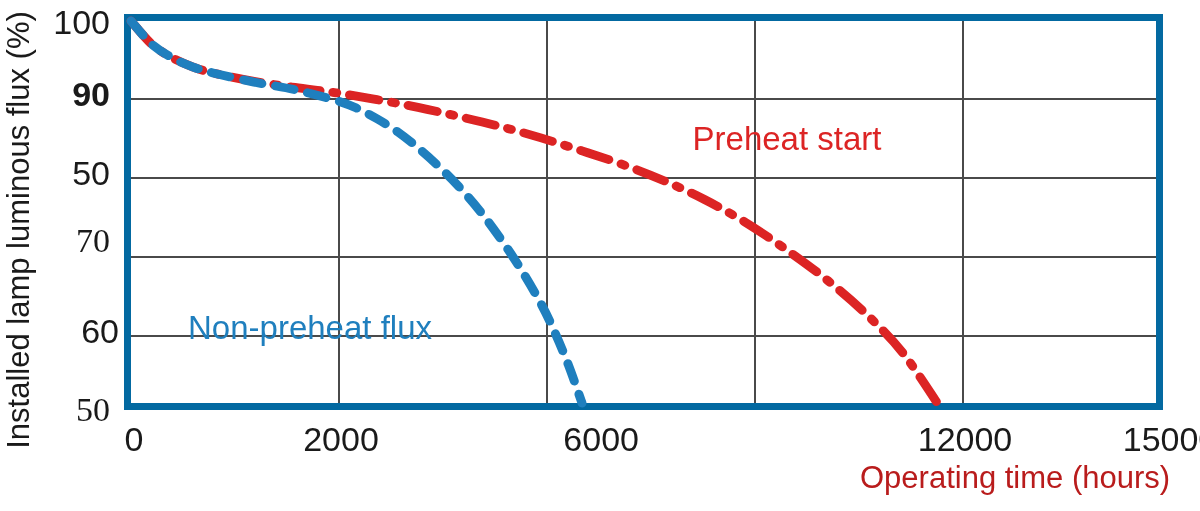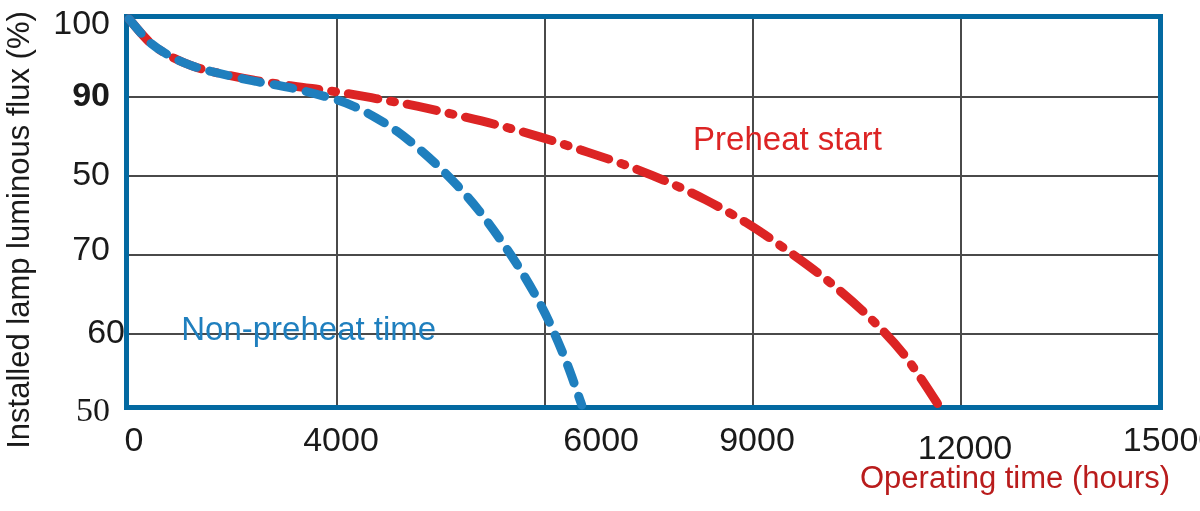--- a/index.html
+++ b/index.html
@@ -62,21 +62,21 @@
     transform: translateX(-50%);
   }
   
   .plot-area {
     position: absolute;
     left: 124px;
     top: 14px;
     width: 1039px;
     height: 396px;
     box-sizing: border-box;
-    border: 5px solid #0369a1;
+    border: 7px solid #0369a1;
     background: #ffffff;
   }
   .grid-h, .grid-v {
     position: absolute;
     background: #4a4a4a;
   }
   .grid-h {
     left: 0;
     width: 100%;
     height: 2px;
@@ -103,31 +103,30 @@
   }
 </style>
 </head>
 <body>
 
 <div id="chart-root">
 
   <div class="y-axis-title">Installed lamp luminous flux  (%)</div>
 
   <div class="tick-label y-tick" style="left:0px; top:410px;font-family:Liberation Serif, serif;">50</div>
-  <div class="tick-label y-tick" style="left:15px; top:331px;">60</div>
-  <div class="tick-label y-tick" style="left:0px; top:248px;">70</div>
+  <div class="tick-label y-tick" style="left:9px; top:331px;">60</div>
+  <div class="tick-label y-tick" style="left:0px; top:241px;font-family:Liberation Serif, serif;">70</div>
   <div class="tick-label y-tick" style="left:0px; top:173px;">50</div>
   <div class="tick-label y-tick" style="left:0px; top:94px;font-weight:bold;">90</div>
   <div class="tick-label y-tick" style="left:0px; top:22px;">100</div>
 
   <div class="tick-label x-tick" style="left:134px; top:420px;">0</div>
-  <div class="tick-label x-tick" style="left:341px; top:420px;">4000</div>
+  <div class="tick-label x-tick" style="left:341px; top:420px;">2000</div>
   <div class="tick-label x-tick" style="left:549px; top:420px;text-align:right;">6000</div>
-  <div class="tick-label x-tick" style="left:757px; top:420px;">9000</div>
-  <div class="tick-label x-tick" style="left:965px; top:420px;margin-top:8px;">12000</div>
+  <div class="tick-label x-tick" style="left:965px; top:420px;">12000</div>
   <div class="tick-label x-tick" style="left:1170px; top:420px;">15000</div>
 
   <div class="x-axis-title">Operating time (hours)</div>
 
   <div class="plot-area">
 
     <div class="grid-h" style="top:77px;"></div>
     <div class="grid-h" style="top:156px;"></div>
     <div class="grid-h" style="top:235px;"></div>
     <div class="grid-h" style="top:314px;"></div>
@@ -136,16 +135,16 @@
     <div class="grid-v" style="left:415px;"></div>
     <div class="grid-v" style="left:623px;"></div>
     <div class="grid-v" style="left:831px;"></div>
 
     <svg class="series-svg" viewBox="0 0 1033 390" preserveAspectRatio="none">
       <path id="series-path-0" fill="none" stroke-linecap="round" stroke-width="9" d="M 0.00 0.00 C 3.44 3.90, 13.77 17.16, 20.66 23.40 C 27.55 29.64, 34.43 33.54, 41.32 37.44 C 48.21 41.34, 55.09 44.20, 61.98 46.80 C 68.87 49.40, 72.31 50.57, 82.64 53.04 C 92.97 55.51, 110.19 59.15, 123.96 61.62 C 137.73 64.09, 151.51 65.91, 165.28 67.86 C 179.05 69.81, 192.83 71.24, 206.60 73.32 C 220.37 75.40, 234.15 77.87, 247.92 80.34 C 261.69 82.81, 275.47 85.28, 289.24 88.14 C 303.01 91.00, 316.79 94.25, 330.56 97.50 C 344.33 100.75, 358.11 104.00, 371.88 107.64 C 385.65 111.28, 399.43 115.18, 413.20 119.34 C 426.97 123.50, 440.75 128.05, 454.52 132.60 C 468.29 137.15, 482.07 141.57, 495.84 146.64 C 509.61 151.71, 523.39 157.04, 537.16 163.02 C 550.93 169.00, 564.71 175.37, 578.48 182.52 C 592.25 189.67, 606.03 197.34, 619.80 205.92 C 633.57 214.50, 647.35 224.12, 661.12 234.00 C 674.89 243.88, 688.67 253.89, 702.44 265.20 C 716.21 276.51, 731.13 289.51, 743.76 301.86 C 756.39 314.21, 766.72 324.61, 778.19 339.30 C 789.67 353.99, 806.89 381.55, 812.63 390.00" stroke="#DC2424" stroke-dasharray="30 13 4 13"></path>
       <path id="series-path-1" fill="none" stroke-linecap="round" stroke-width="9" d="M 0.00 0.00 C 3.44 3.90, 13.77 17.16, 20.66 23.40 C 27.55 29.64, 34.43 33.54, 41.32 37.44 C 48.21 41.34, 55.09 44.20, 61.98 46.80 C 68.87 49.40, 72.31 50.44, 82.64 53.04 C 92.97 55.64, 110.19 59.54, 123.96 62.40 C 137.73 65.26, 151.51 67.08, 165.28 70.20 C 179.05 73.32, 196.27 78.00, 206.60 81.12 C 216.93 84.24, 220.37 85.80, 227.26 88.92 C 234.15 92.04, 241.03 95.81, 247.92 99.84 C 254.81 103.87, 261.69 108.16, 268.58 113.10 C 275.47 118.04, 282.35 123.63, 289.24 129.48 C 296.13 135.33, 303.01 141.57, 309.90 148.20 C 316.79 154.83, 323.67 161.72, 330.56 169.26 C 337.45 176.80, 344.33 184.73, 351.22 193.44 C 358.11 202.15, 364.99 211.64, 371.88 221.52 C 378.77 231.40, 385.65 241.54, 392.54 252.72 C 399.43 263.90, 407.46 277.81, 413.20 288.60 C 418.94 299.39, 422.38 307.06, 426.97 317.46 C 431.56 327.86, 436.16 338.91, 440.75 351.00 C 445.34 363.09, 452.22 383.50, 454.52 390.00" stroke="#1F7FBE" stroke-dasharray="19 14"></path>
     </svg>
 
     <div class="series-label" id="series-label-0" style="left: 64%; top: 31%; color: rgb(220, 36, 36);">Preheat start</div>
-    <div class="series-label" id="series-label-1" style="left: 17.4667%; top: 80.4%; color: rgb(31, 127, 190);">Non-preheat time</div>
+    <div class="series-label" id="series-label-1" style="left: 17.4667%; top: 80.4%; color: rgb(31, 127, 190);">Non-preheat flux</div>
 
   </div>
 </div>
 
 </body></html>

